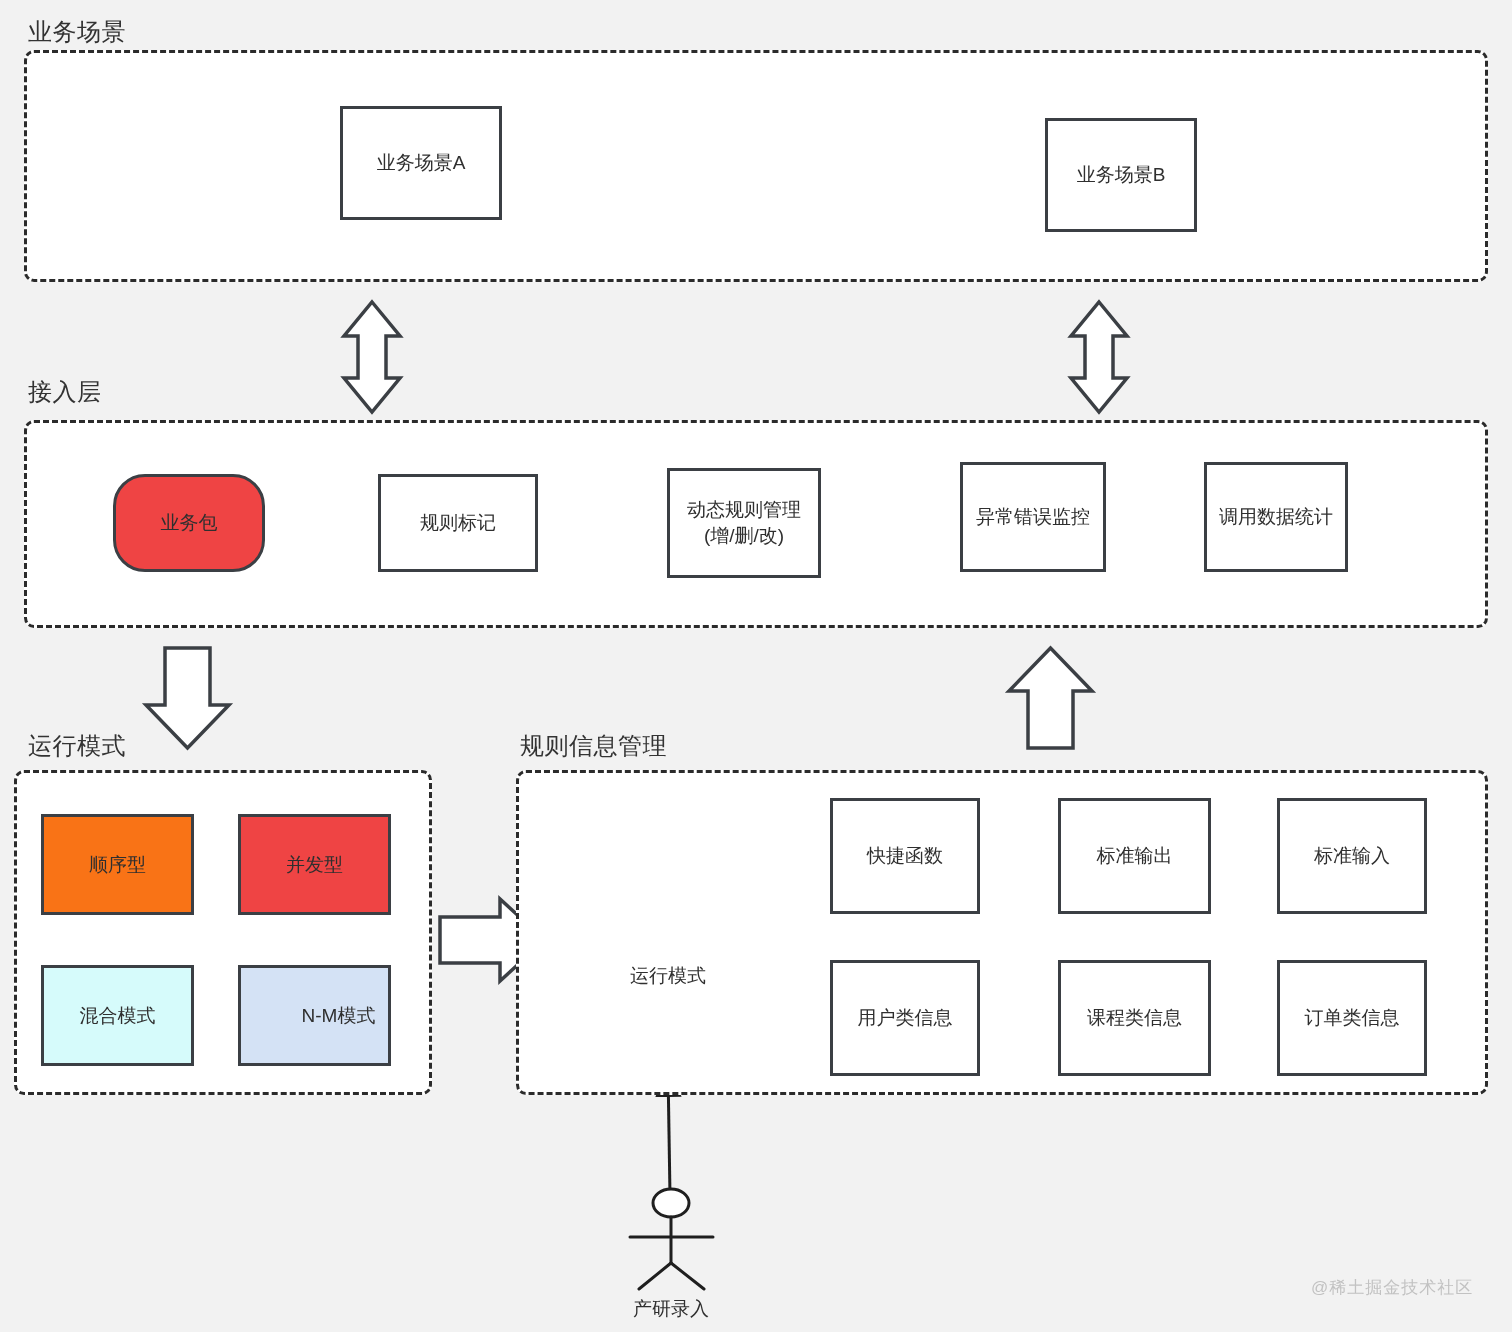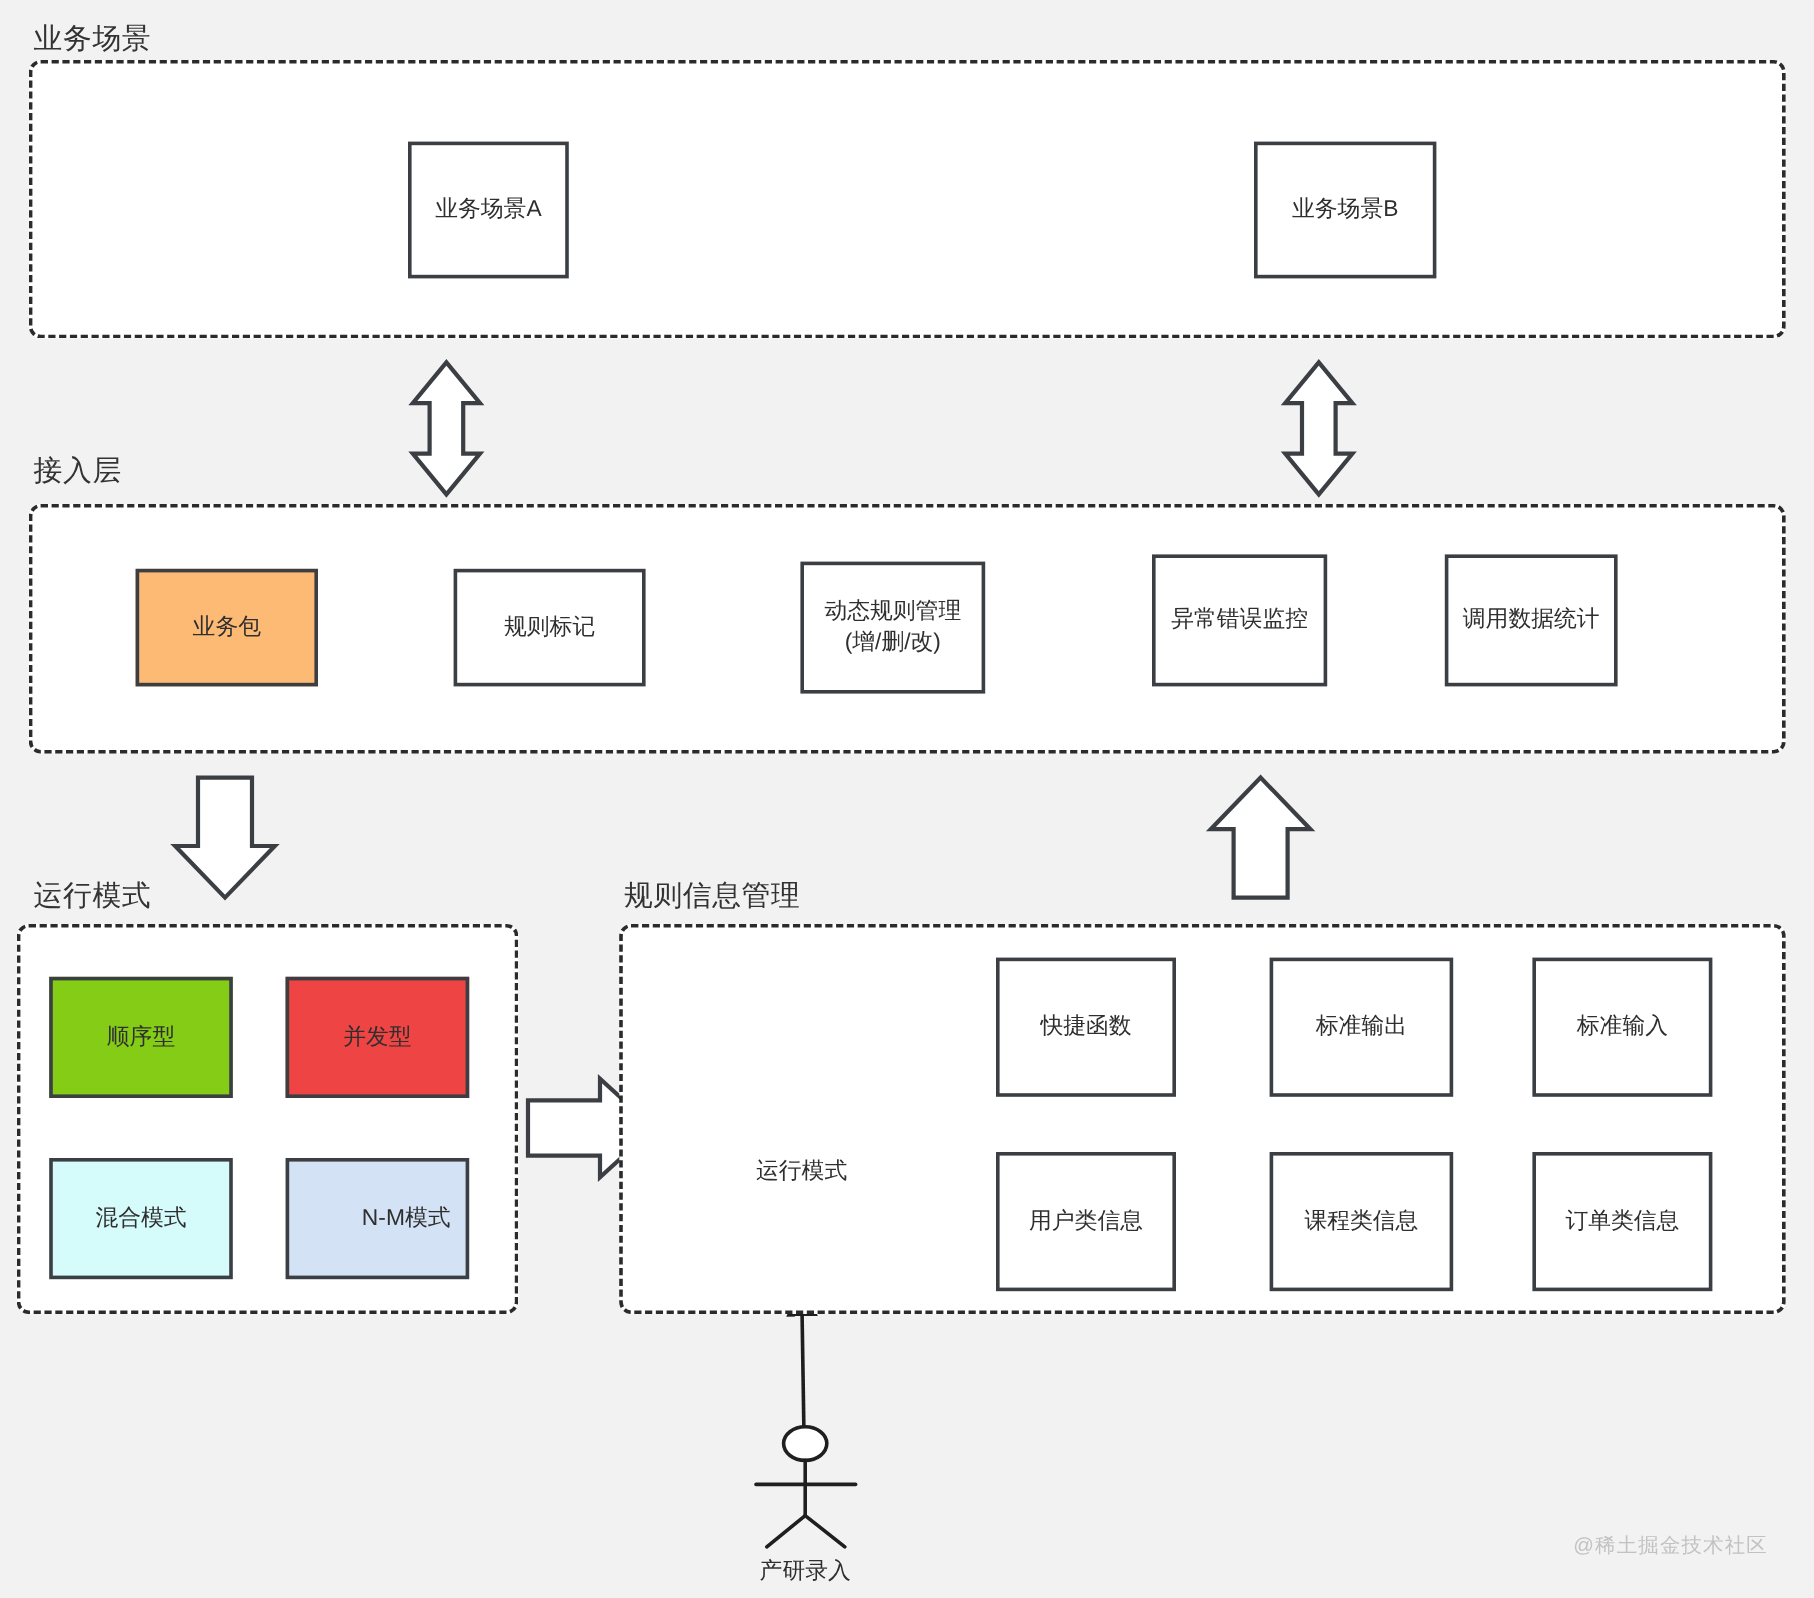--- a/index.html
+++ b/index.html
@@ -52,22 +52,22 @@
     border: 3px solid #3b3f44;
     display: flex;
     align-items: center;
     justify-content: center;
     text-align: center;
     font-size: 19px;
     line-height: 1.35;
     color: #2f2f2f;
     white-space: pre-line;
   }
-  .node.cyan      { background: #fdba74; }
-  .node.mint      { background: #84cc16; font-family: Liberation Serif, serif; }
+  .node.cyan      { background: #ef4444; border-radius: 32px; }
+  .node.mint      { background: #f97316; font-family: Liberation Serif, serif; }
   .node.green     { background: #ef4444; }
   .node.lightcyan { background: #d6fbfb; }
   .node.blue      { background: #d4e2f5; }
 
   
   .cylinder-label {
     position: absolute;
     font-size: 19px;
     color: #2f2f2f;
     text-align: center;
@@ -168,21 +168,21 @@
       <line x1="1211" y1="856" x2="1276" y2="856"></line>
       <line x1="979" y1="1017" x2="1057" y2="1017"></line>
       <line x1="1211" y1="1017" x2="1276" y2="1017"></line>
     </g>
   </svg>
 
   <div class="section-label" style="left:28px; top:16px;">业务场景</div>
 
   <div class="group-box" style="left:24px; top:50px; width:1464px; height:232px;"></div>
 
-  <div class="node" style="left:340px; top:118px; width:134px; height:114px;">业务场景A</div>
+  <div class="node" style="left:340px; top:106px; width:162px; height:114px;">业务场景A</div>
 
   <div class="node" style="left:1045px; top:118px; width:152px; height:114px;">业务场景B</div>
 
   <div class="section-label" style="left:28px; top:376px;">接入层</div>
 
   <div class="group-box" style="left:24px; top:420px; width:1464px; height:208px;"></div>
 
   <div class="node cyan" style="left:113px; top:474px; width:152px; height:98px;">业务包</div>
 
   <div class="node" style="left:378px; top:474px; width:160px; height:98px;">规则标记</div>

